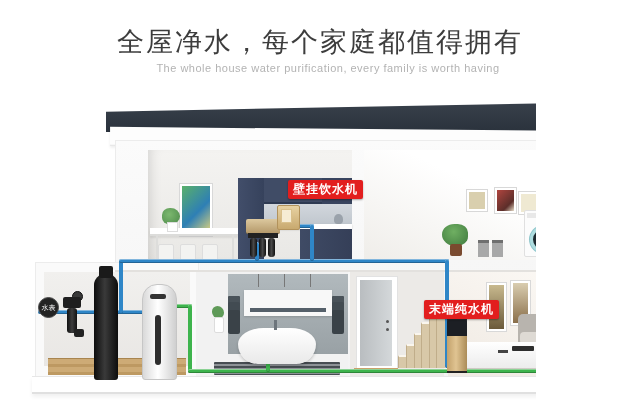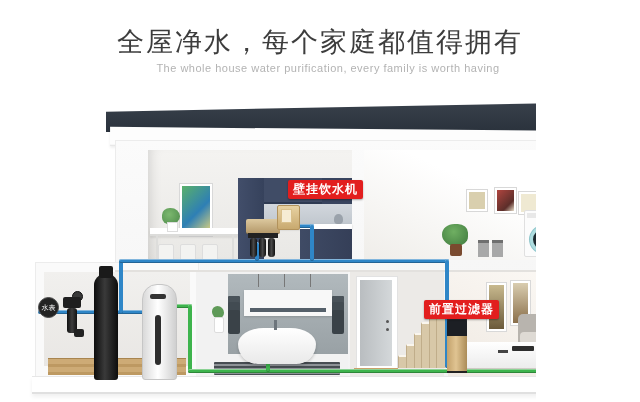--- a/index.html
+++ b/index.html
@@ -194,16 +194,16 @@
   <div class="abs" style="left:277px;top:205px;width:21px;height:23px;border-radius:2px;
               background:linear-gradient(180deg,#e8d2a2,#c8a96f);border:1px solid #b2925b;z-index:30;"></div>
   <div class="abs" style="left:281px;top:209px;width:9px;height:12px;background:#f6ecd4;border:1px solid #d9c08c;z-index:31;"></div>
 
   <div class="abs" style="left:447px;top:316px;width:20px;height:20px;background:#1c1f24;border-radius:2px 2px 0 0;
               box-shadow:inset 0 4px 0 #2c3138;z-index:30;"></div>
   <div class="abs" style="left:447px;top:336px;width:20px;height:35px;background:linear-gradient(90deg,#c3a26c,#e0c492 45%,#ab8c58);
               border-bottom:2px solid #222;z-index:30;"></div>
 
   <div class="abs tag" style="left:288px;top:180px;">壁挂饮水机</div>
-  <div class="abs tag" style="left:424px;top:300px;">前置过滤器</div>
+  <div class="abs tag" style="left:424px;top:300px;">末端纯水机</div>
 
   <div class="abs base"></div>
 </div>
 
 </body></html>

